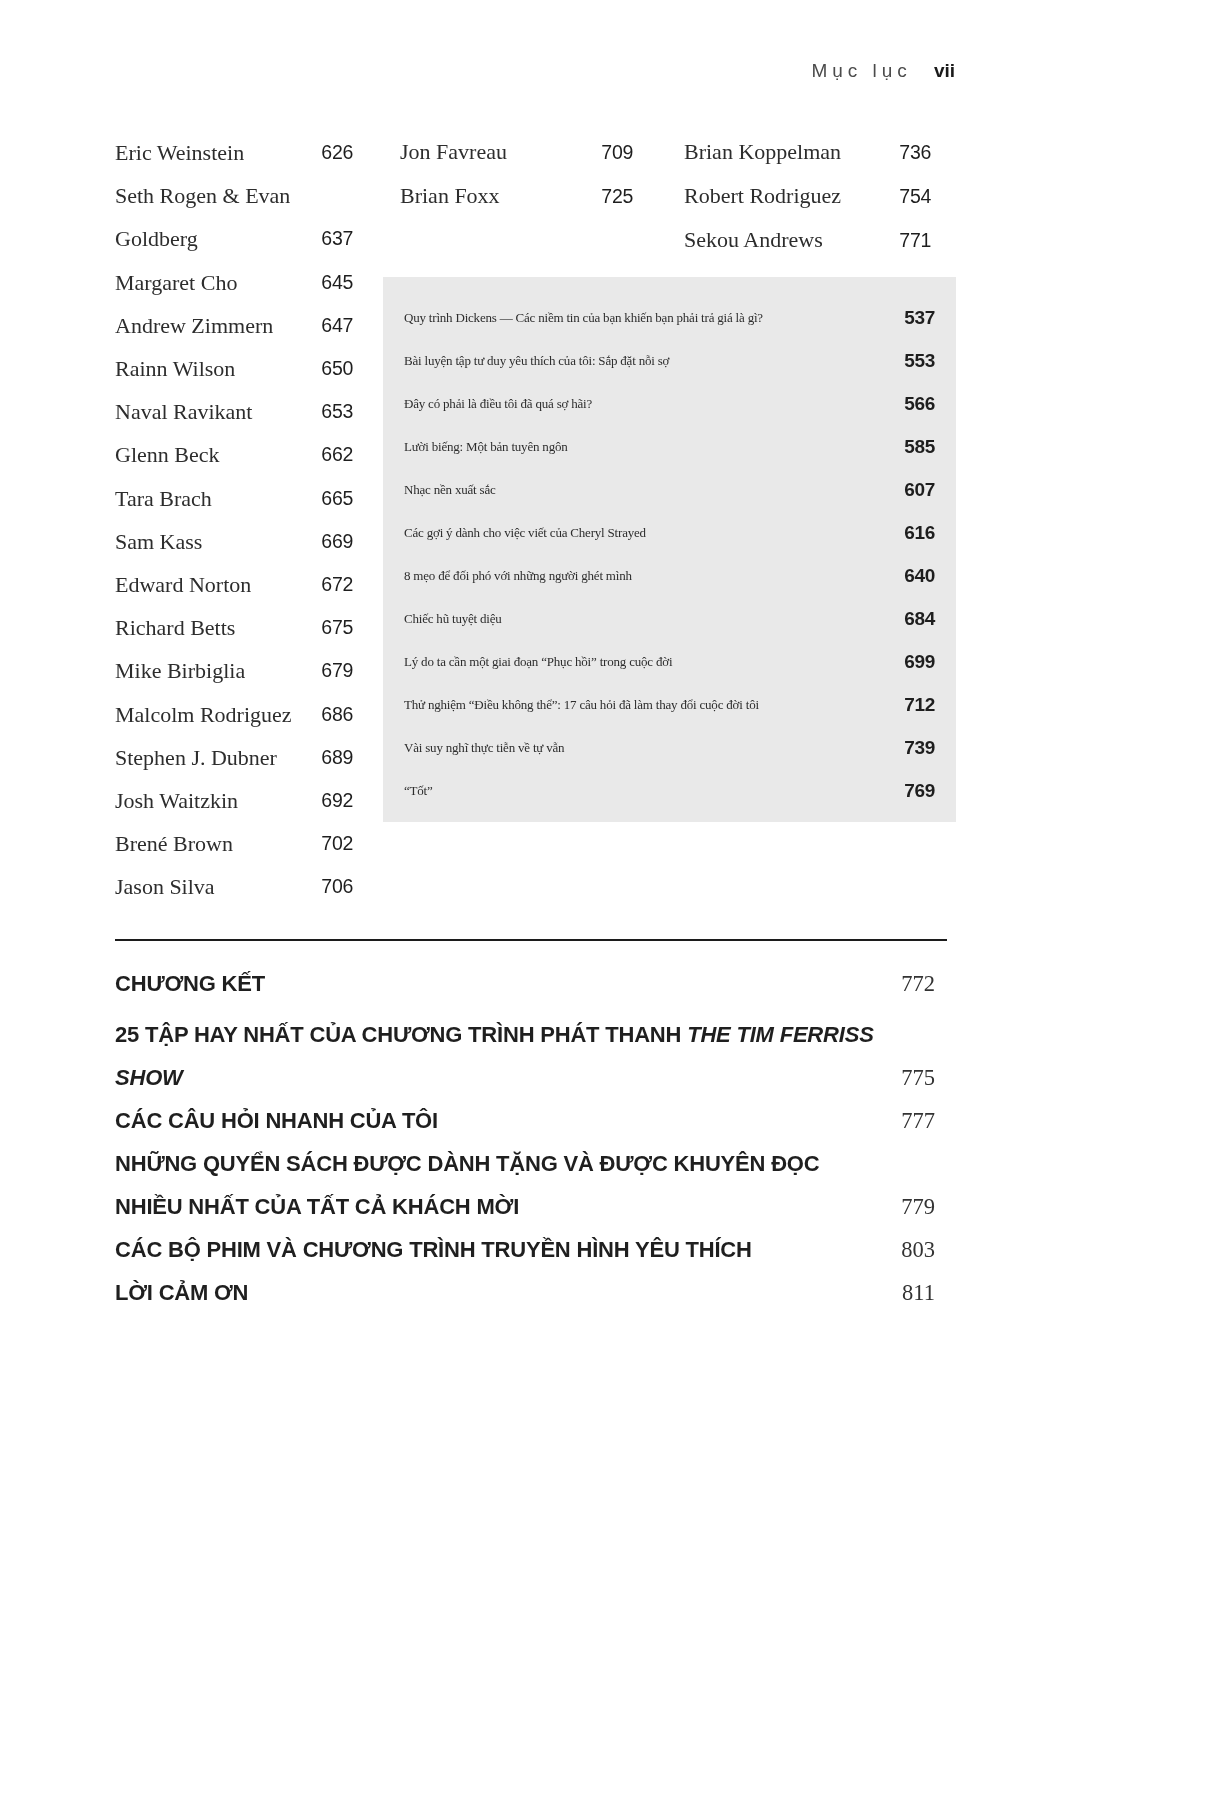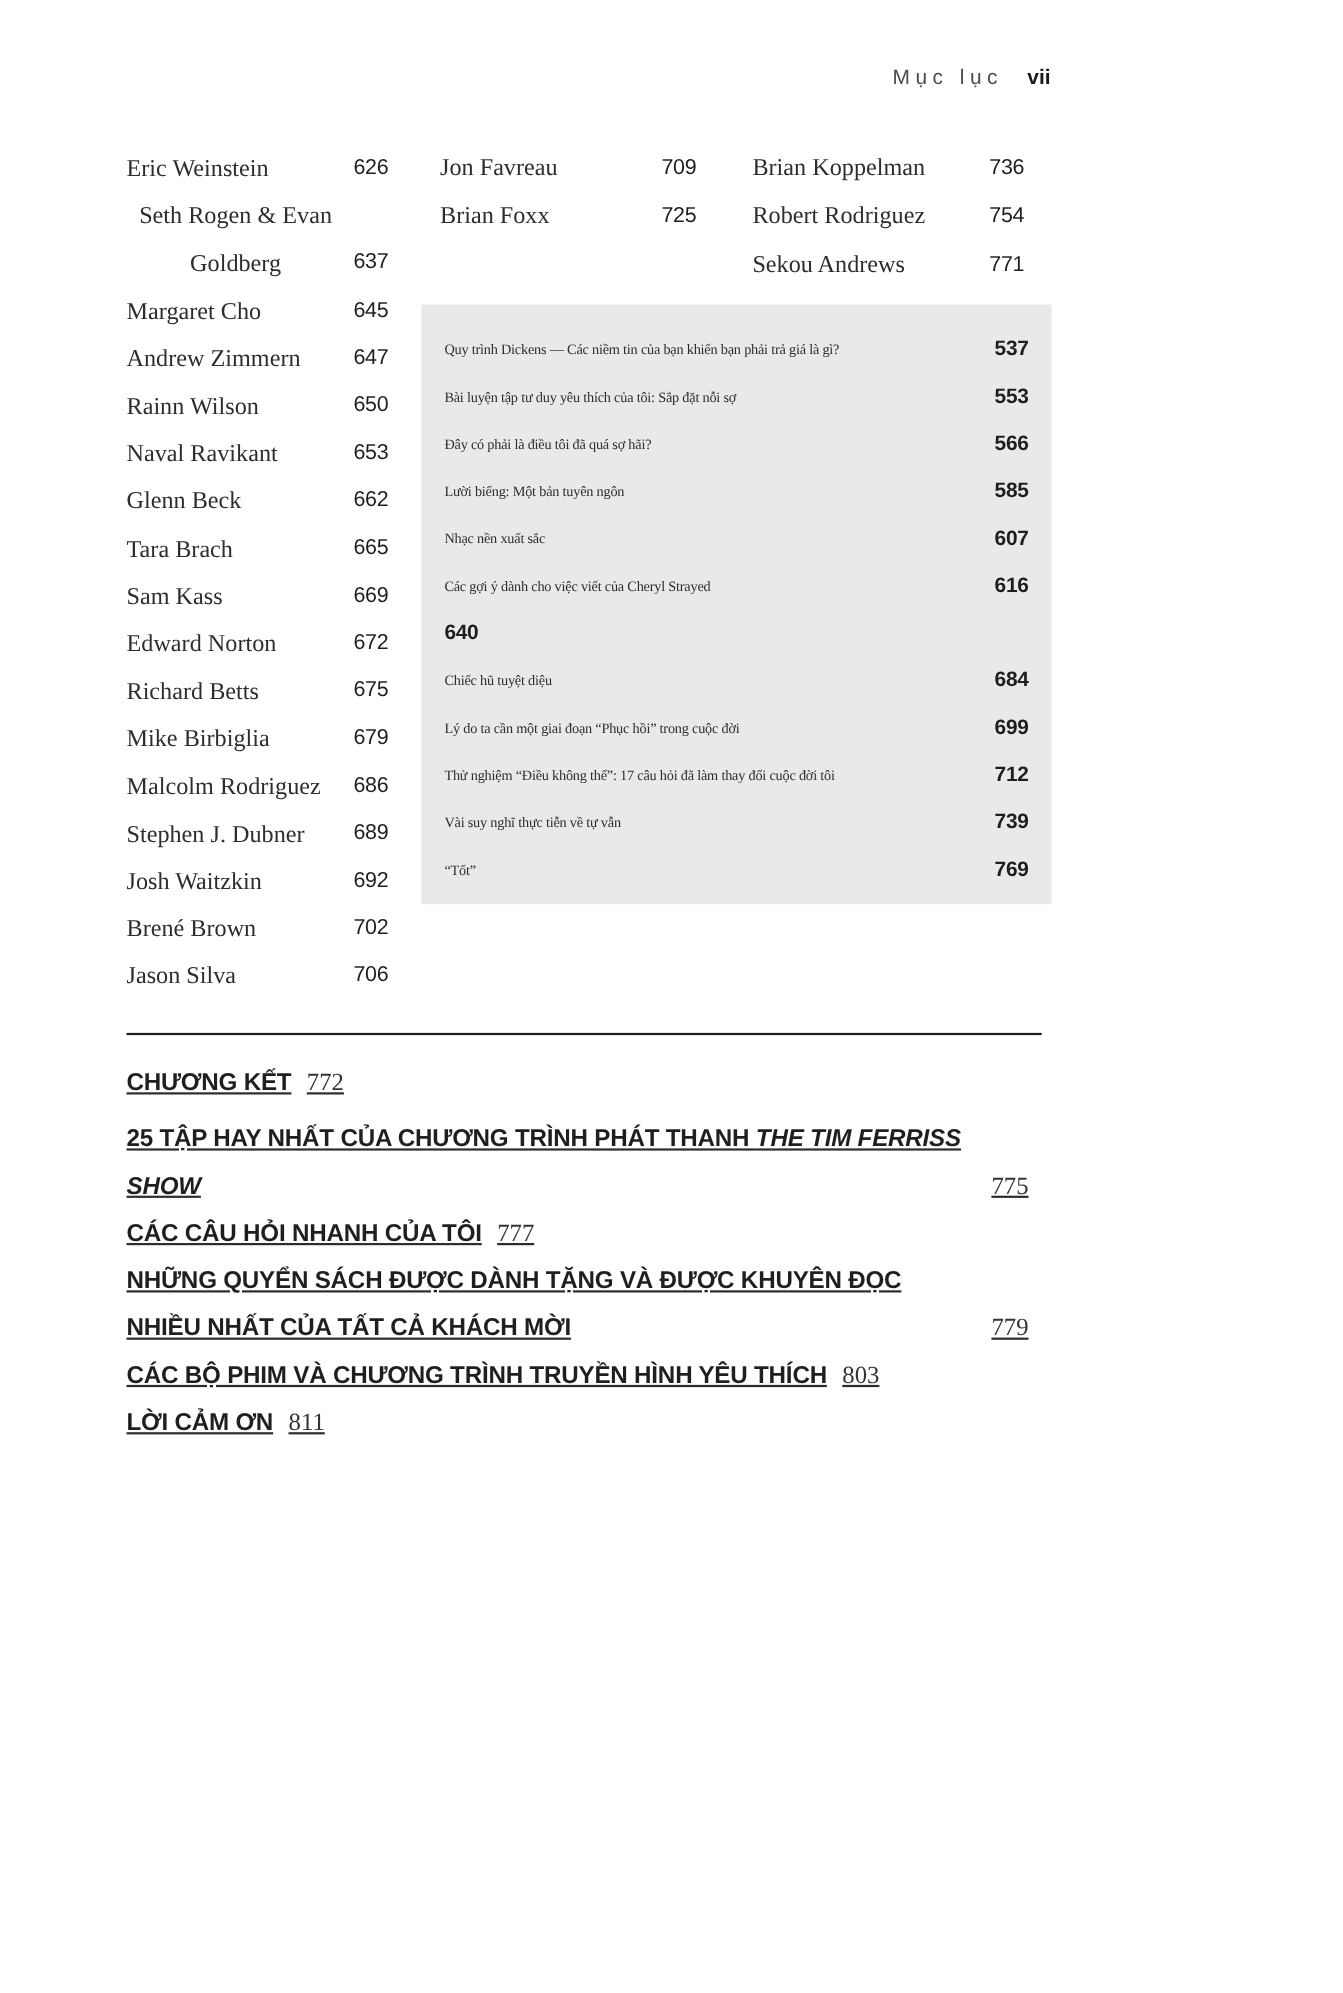--- a/index.html
+++ b/index.html
@@ -12,40 +12,40 @@
     overflow:hidden;
   }
   .abs { position:absolute; }
 
   
   #pagehead { top:60px; right:266px; display:flex; align-items:baseline; gap:22px; }
   .htitle { font-family:"Liberation Sans","DejaVu Sans",sans-serif; font-size:19px; letter-spacing:5px; color:#4b4b4b; }
   .hpage  { font-family:"Liberation Sans","DejaVu Sans",sans-serif; font-weight:700; font-size:19px; color:#1a1a1a; }
 
   
-  #col1 { left:115px; top:131px; width:238px;text-align:center; }
+  #col1 { left:115px; top:131px; width:238px; }
   #col2 { left:400px; top:130px; width:233px; }
   #col3 { left:684px; top:130px; width:247px; }
   .row  { display:flex; justify-content:space-between; align-items:flex-end; }
   .name { font-size:22px; line-height:43.2px; padding-right:8px; }
   .num  { font-family:"Liberation Sans","DejaVu Sans",sans-serif; font-weight:400; font-size:19.5px;
           line-height:43.2px; color:#1e1e1e; letter-spacing:-0.3px; white-space:nowrap; }
   #col2 .name, #col3 .name, #col2 .num, #col3 .num { line-height:44px; }
 
   
   #essaybox { left:383px; top:277px; width:573px; background:#e9e9e9; padding:19px 21px 10px 21px; }
   .erow   { display:flex; justify-content:space-between; align-items:flex-end; }
   .etitle { font-size:13px; line-height:43px; letter-spacing:-0.2px; padding-right:10px; }
   .enum   { font-family:"Liberation Sans","DejaVu Sans",sans-serif; font-weight:700; font-size:19px;
             line-height:43px; color:#1e1e1e; letter-spacing:-0.3px; white-space:nowrap; }
 
   
   #rule   { left:115px; top:939px; width:832px; height:2px; background:#1c1c1c; }
   #bottom { left:115px; top:962px; width:820px; }
-  .brow   { display:flex; align-items:flex-end;text-decoration:underline; }
+  .brow   { display:flex; justify-content:space-between; align-items:flex-end; }
   .brow:first-child { margin-bottom:8px; }
   .btitle { font-family:"Liberation Sans","DejaVu Sans",sans-serif; font-weight:700; font-size:22px;
             line-height:43px; letter-spacing:-0.2px; color:#1f1f1f; padding-right:14px; }
   .bnum   { font-size:22.5px; line-height:43px; color:#333333; white-space:nowrap; }
   .it     { font-style:italic; }
 </style>
 </head>
 <body>
 
 <header id="pagehead" class="abs">
@@ -169,20 +169,21 @@
     </div>
   <div class="erow">
       <span class="etitle">Nhạc nền xuất sắc</span>
       <span class="enum">607</span>
     </div>
   <div class="erow">
       <span class="etitle">Các gợi ý dành cho việc viết của Cheryl Strayed</span>
       <span class="enum">616</span>
     </div>
   <div class="erow">
+      <span class="etitle">8 mẹo để đối phó với những người ghét mình</span>
       <span class="enum">640</span>
     </div>
   <div class="erow">
       <span class="etitle">Chiếc hũ tuyệt diệu</span>
       <span class="enum">684</span>
     </div>
   <div class="erow">
       <span class="etitle">Lý do ta cần một giai đoạn “Phục hồi” trong cuộc đời</span>
       <span class="enum">699</span>
     </div>

